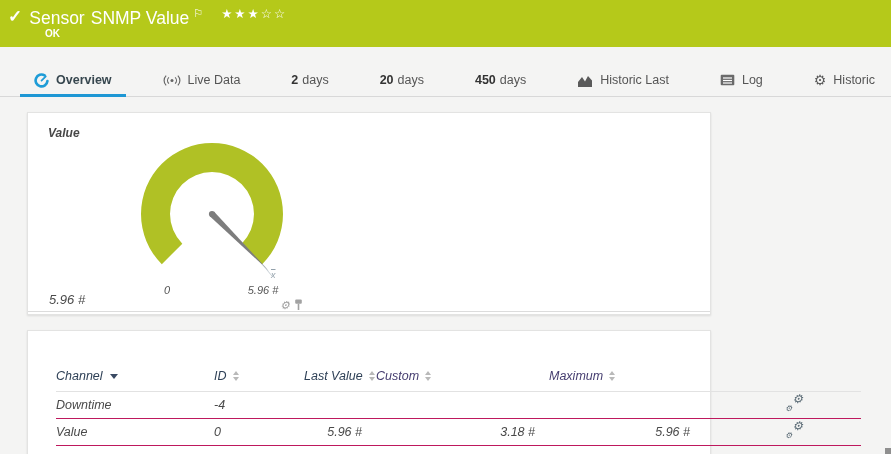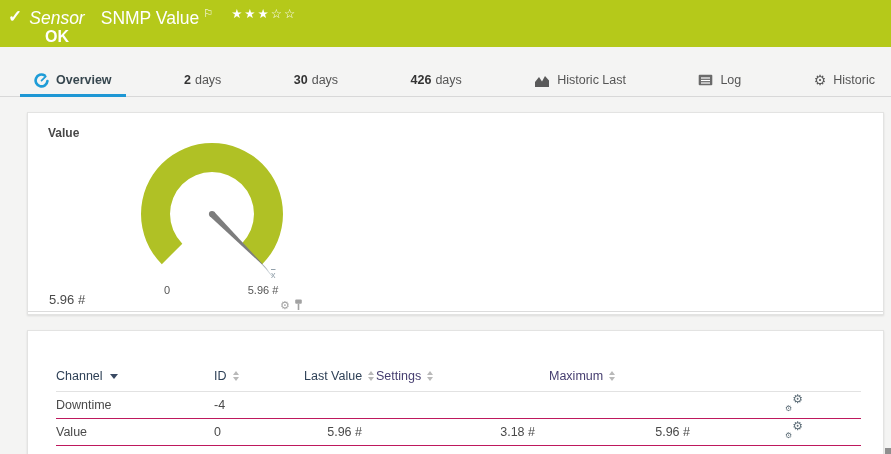--- a/index.html
+++ b/index.html
@@ -10,24 +10,24 @@
     position:relative;
   }
 
   
   .hdr {
     height:47px; background:#b5c91a; color:#fff; position:relative;
   }
   .hdr-row { display:flex; align-items:flex-start; padding:7px 0 0 8px; }
   .hdr-check { font-size:17px; font-weight:bold; line-height:20px; margin-right:7px; }
   .hdr-title { font-size:17.5px; line-height:22px; white-space:nowrap; }
-  .hdr-title .ital { font-style:italic; margin-right:16px; }
+  .hdr-title .ital { margin-right:6px; }
   .hdr-flag { font-size:11px; line-height:12px; margin:0 0 0 4px; }
   .hdr-stars { margin-left:18px; font-size:12.5px; letter-spacing:2px; line-height:14px; }
-  .hdr-status { position:absolute; left:45px; top:28px; font-size:16px; font-weight:bold; }
+  .hdr-status { position:absolute; left:45px; top:28px; font-size:10px; font-weight:bold; }
 
   
   .tabbar {
     margin-top:19px; height:31px;
     display:flex; justify-content:space-between;
     padding:0 2px 0 20px;
     border-bottom:1px solid #d8d8d8;
   }
   .tab {
     display:flex; align-items:center; height:31px;
@@ -36,23 +36,24 @@
     border-bottom:3px solid transparent;
   }
   .tab .ticon { display:inline-flex; align-items:center; margin-right:7px; }
   .tab.active { border-bottom-color:#1e97d4; color:#37474f; font-weight:bold; }
   .tab .tnum { font-weight:bold; color:#333; margin-right:4px; }
   .gear-glyph { font-size:14px; color:#5a5a5a; line-height:14px; }
 
   
   .panel {
     background:#fff; border:1px solid #e3e3e2;
-    margin:0 2px 0 27px; width:857px;
+    margin:0 2px 0 27px; width:684px;
     box-shadow:0 1px 2px rgba(0,0,0,.10);
     position:relative;
+    font-style:italic;
   }
   .panel1 { margin-top:15px; height:203px; }
   .gauge-block { height:199px; border-bottom:1px solid #dcdcdc; position:relative; }
   .value-title { position:absolute; left:20px; top:13px; font-size:12px; font-weight:bold; color:#484848; }
   .gauge-svg { position:absolute; left:110px; top:27px; }
   .gauge-min { position:absolute; left:129px; top:171px; width:20px; text-align:center; font-size:11px; color:#555; }
   .gauge-max { position:absolute; left:205px; top:171px; width:60px; text-align:center; font-size:11px; color:#555; }
   .avg-marker { position:absolute; left:243px; top:157px; font-size:9px; color:#93a1ab; text-decoration:overline; }
   .cur-value { position:absolute; left:21px; top:179px; font-size:13px; color:#4a4a4a; }
   .mini-icons { position:absolute; left:252px; top:186px; display:flex; align-items:center; gap:4px; }
@@ -104,29 +105,41 @@
   <div class="tab active">
     <span class="ticon">
       <svg width="15" height="15" viewBox="0 0 16 16">
         <path d="M11.3 2.6 A6.3 6.3 0 1 0 14.3 8.6" fill="none" stroke="#1e9cd7" stroke-width="2.8" stroke-linecap="round"></path>
         <line x1="8" y1="8.2" x2="12.6" y2="3.6" stroke="#1e9cd7" stroke-width="1.8" stroke-linecap="round"></line>
       </svg>
     </span>
     <span>Overview</span>
   </div>
   <div class="tab">
+    <span class="ticon">
+      <svg width="18" height="13" viewBox="0 0 20 14">
+        <circle cx="10" cy="7" r="1.7" fill="#666"></circle>
+        <path d="M6.5 3.5 A5 5 0 0 0 6.5 10.5" fill="none" stroke="#666" stroke-width="1.3"></path>
+        <path d="M3.5 1.5 A7.8 7.8 0 0 0 3.5 12.5" fill="none" stroke="#666" stroke-width="1.3"></path>
+        <path d="M13.5 3.5 A5 5 0 0 1 13.5 10.5" fill="none" stroke="#666" stroke-width="1.3"></path>
+        <path d="M16.5 1.5 A7.8 7.8 0 0 1 16.5 12.5" fill="none" stroke="#666" stroke-width="1.3"></path>
+      </svg>
+    </span>
+    <span>Live Data</span>
+  </div>
+  <div class="tab">
     <span class="tnum">2</span>
     <span>days</span>
   </div>
   <div class="tab">
-    <span class="tnum">30</span>
+    <span class="tnum">20</span>
     <span>days</span>
   </div>
   <div class="tab">
-    <span class="tnum">426</span>
+    <span class="tnum">450</span>
     <span>days</span>
   </div>
   <div class="tab">
     <span class="ticon">
       <svg width="16" height="13" viewBox="0 0 16 13">
         <path d="M1 12 L1 8 L5 3 L8 7.5 L11 2 L15 6.5 L15 12 Z" fill="#5a5a5a"></path>
         <line x1="1" y1="12.3" x2="15" y2="12.3" stroke="#5a5a5a" stroke-width="1.4"></line>
       </svg>
     </span>
     <span>Historic Last</span>
@@ -188,21 +201,21 @@
       <tr>
         <th><span>Channel</span><span class="sort-desc"></span></th>
         <th><span>ID</span><span class="sort-both">
               <i class="up"></i>
               <i class="dn"></i>
             </span></th>
         <th class="r"><span>Last Value</span><span class="sort-both">
               <i class="up"></i>
               <i class="dn"></i>
             </span></th>
-        <th class="r purp"><span>Settings</span><span class="sort-both">
+        <th class="r purp"><span>Custom</span><span class="sort-both">
               <i class="up"></i>
               <i class="dn"></i>
             </span></th>
         <th class="r purp"><span>Maximum</span><span class="sort-both">
               <i class="up"></i>
               <i class="dn"></i>
             </span></th>
         <th></th>
       </tr>
     </thead>

